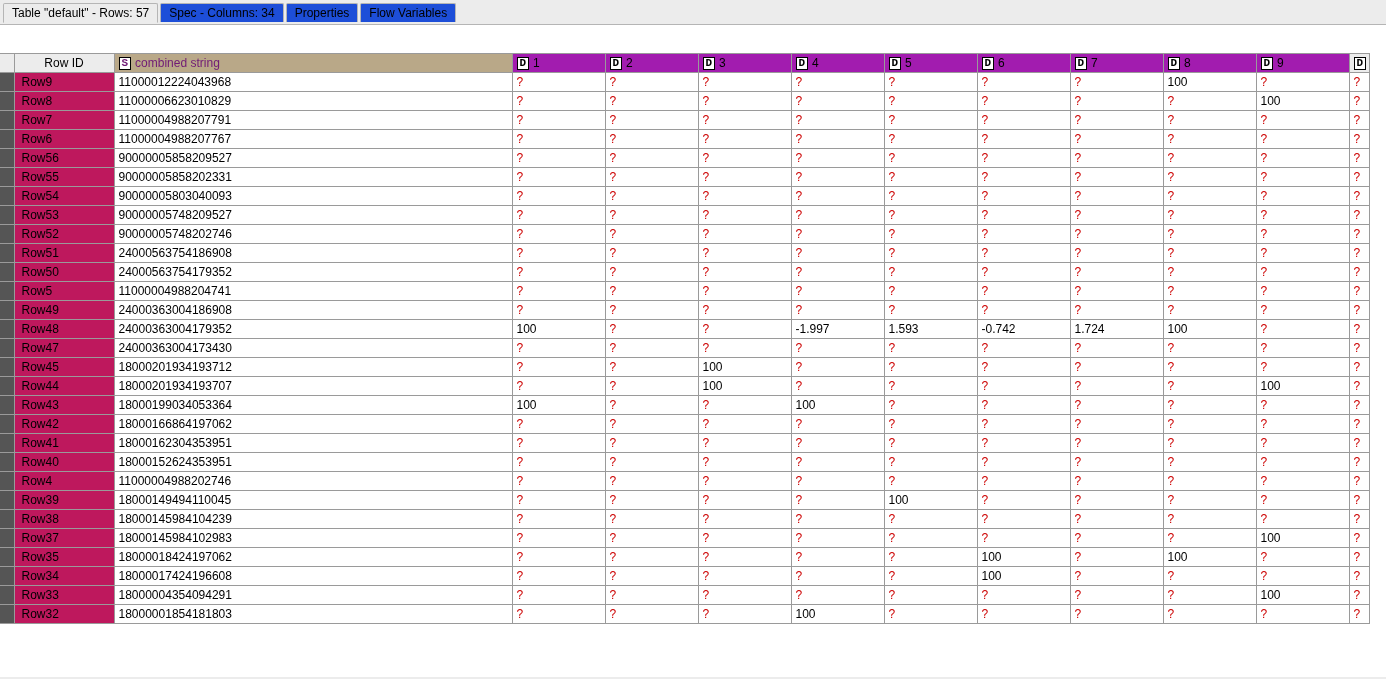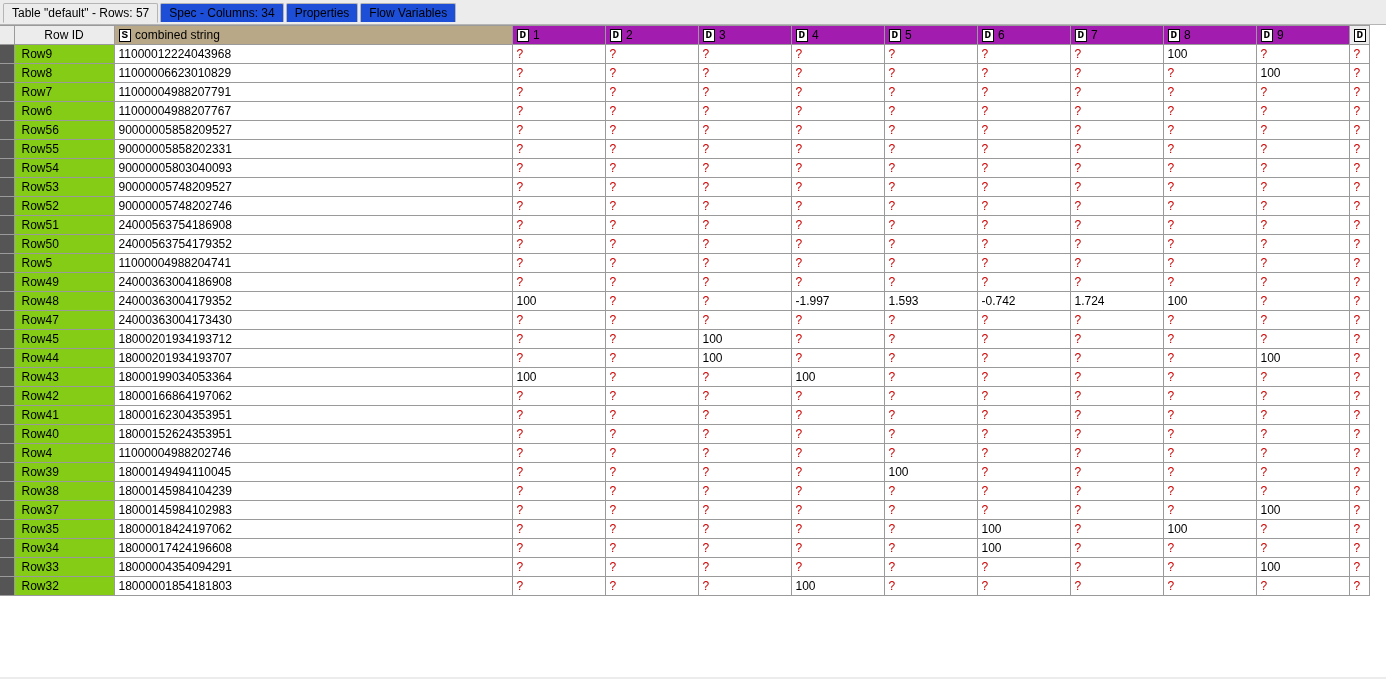--- a/index.html
+++ b/index.html
@@ -42,20 +42,21 @@
   .tablewrap {
     width: 1386px;
     height: 652px;
     overflow: hidden;
     background: #fff;
   }
   table {
     border-collapse: collapse;
     table-layout: fixed;
     width: 1138px;
+    margin-top: 28px;
   }
   th, td {
     border-right: 1px solid #9a9a9a;
     border-bottom: 1px solid #9a9a9a;
     text-align: left;
     padding: 2px 4px;
     height: 18px;
     box-sizing: border-box;
     overflow: hidden;
     white-space: nowrap;
@@ -88,21 +89,21 @@
   td.col-rowid {
     background: #ececec;
   }
   th.col-combined, td.col-combined {
     width: 398px;
     min-width: 398px;
     max-width: 398px;
   }
   th.col-combined {
     background: #b9a888;
-    color: #000000;
+    color: #701a75;
   }
   th.col-d, td.col-d {
     width: 93px;
     min-width: 93px;
     max-width: 93px;
     background: #fff;
   }
   thead th.col-d {
     background: #a21caf;
   }
@@ -126,21 +127,21 @@
     background: #fff;
     vertical-align: middle;
   }
   .missing {
     color: #c00;
   }
   tbody td {
     background: #fff;
   }
   tbody td.col-rowid {
-    background: #84cc16;
+    background: #be185d;
     padding-left: 7px;
   }
 </style>
 </head>
 <body>
 
 <div class="tabstrip" id="tabstrip">
     <div class="tab active">Table "default" - Rows: 57</div>
     <div class="tab">Spec - Columns: 34</div>
     <div class="tab">Properties</div>

